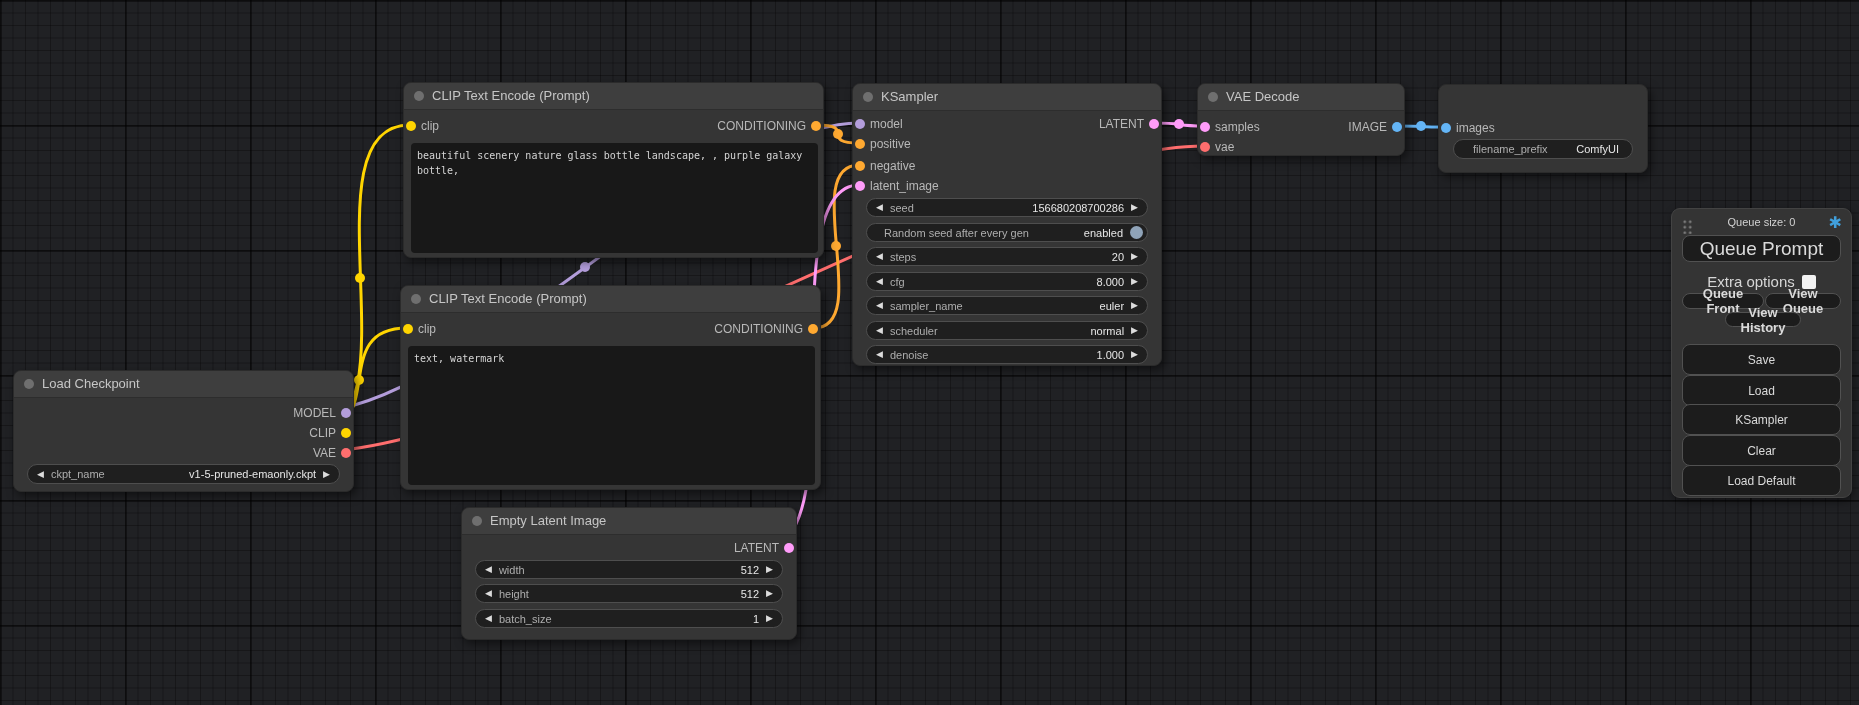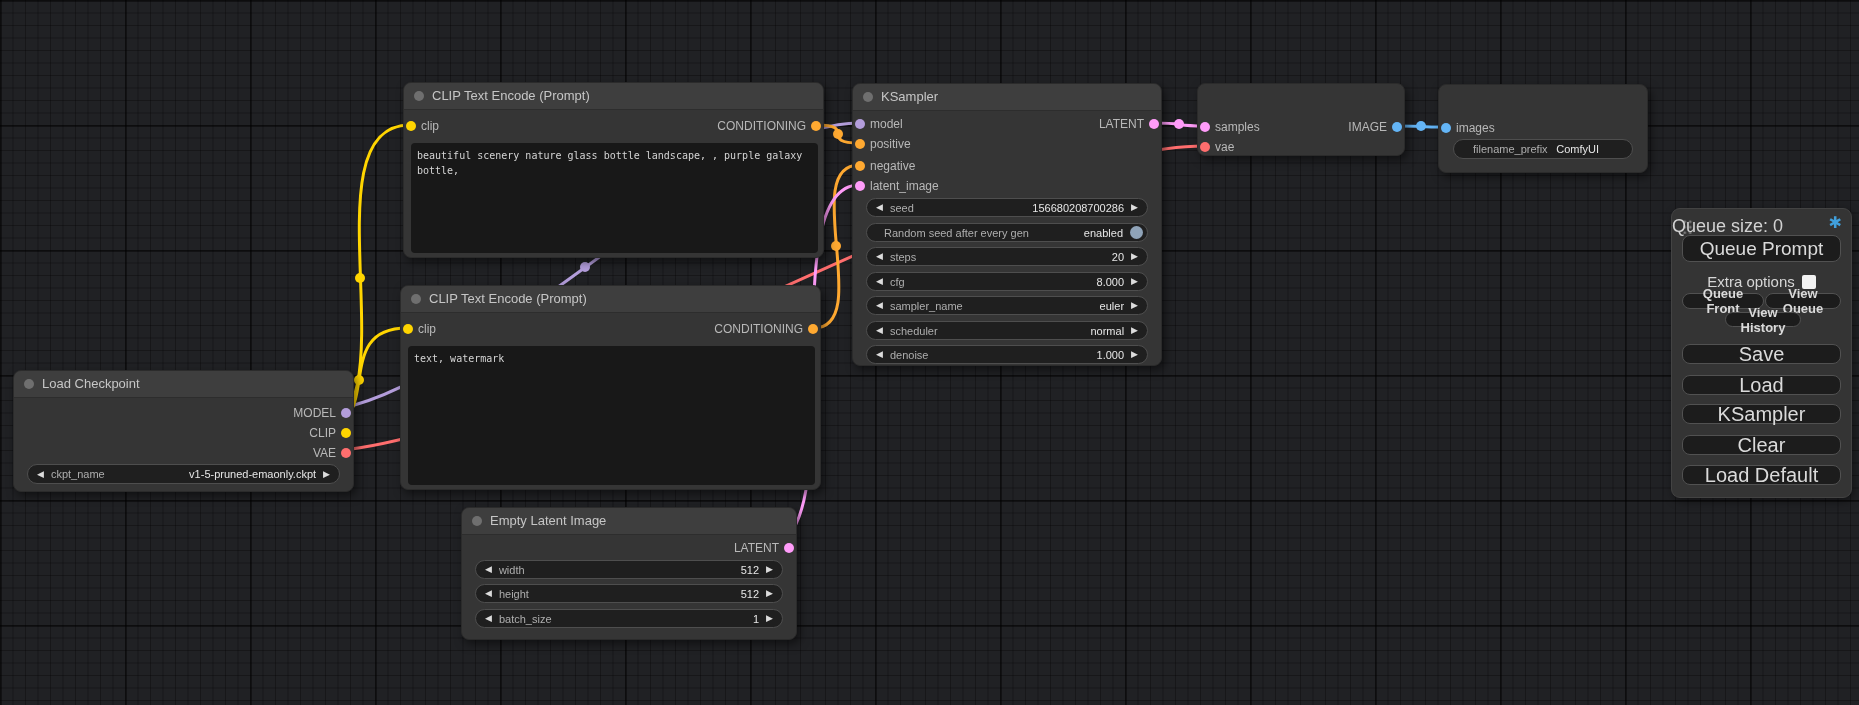--- a/index.html
+++ b/index.html
@@ -37,27 +37,27 @@
   .wvalue{margin-left:auto;color:#e6e6e6;white-space:nowrap;}
   .toggle{width:13px;height:13px;border-radius:50%;margin-right:-5px;flex:0 0 auto;}
 
   .prompt{position:absolute;resize:none;border:none;outline:none;background:#181818;
           color:#d4d4d4;font-family:"DejaVu Sans Mono",monospace;font-size:10px;
           line-height:1.5;padding:5px 6px;border-radius:4px;box-sizing:border-box;}
 
   .qpanel{position:absolute;left:1671px;top:208px;width:181px;height:290px;z-index:3;
           background:#343434;border:1px solid #434343;border-radius:9px;
           box-shadow:2px 3px 10px rgba(0,0,0,.45);box-sizing:border-box;}
-  .qsize{position:absolute;left:0;right:0;top:7px;font-size:18px;color:#d2d2d2;}
+  .qsize{position:absolute;left:0;right:0;top:7px;text-align:center;font-size:11px;color:#d2d2d2;}
   .drag-dots{position:absolute;left:10px;top:10px;width:11px;height:15px;
              background-image:radial-gradient(#7a7a7a 1.2px, transparent 1.6px);
              background-size:5.5px 5.5px;}
   .gear{position:absolute;right:9px;top:6px;font-size:16px;line-height:16px;}
-  .qbtn{position:absolute;left:10px;right:10px;height:20px;background:#1c1c1c;
-        border:1px solid #515151;border-radius:8px;color:#dadada;font-size:20px;
+  .qbtn{position:absolute;left:10px;right:10px;height:31px;background:#1c1c1c;
+        border:1px solid #515151;border-radius:8px;color:#dadada;font-size:12px;
         display:flex;align-items:center;justify-content:center;box-sizing:border-box;cursor:pointer;}
   .qbtn.big{height:27px;font-size:19px;}
   .qbtn.small{height:16px;font-size:13px;border-radius:9px;font-weight:bold;}
   .extra{position:absolute;left:0;right:0;display:flex;align-items:center;justify-content:center;
          gap:7px;font-size:15px;color:#d6d6d6;}
   .checkbox{width:14px;height:14px;background:#f2f2f2;border-radius:2px;display:inline-block;}
 </style>
 </head>
 <body>
 
@@ -233,20 +233,24 @@
     </div>
     <div class="widget" style="left:13px;right:13px;top:101px;">
       <span class="warrow">◀</span>
       <span class="wlabel">batch_size</span>
       <span class="wvalue">1</span>
       <span class="warrow">▶</span>
     </div>
   </div>
 
   <div class="node" style="left:1197px;top:83px;width:208px;height:73px;">
+    <div class="ntitle">
+      <span class="ndot"></span>
+      <span class="ntext">VAE Decode</span>
+    </div>
     <div class="slot in" style="top:35px">
       <span class="sdot" style="background-color: rgb(255, 156, 249);"></span>
       <span class="slabel">samples</span>
     </div>
     <div class="slot out" style="top:35px">
       <span class="slabel">IMAGE</span>
       <span class="sdot" style="background-color: rgb(100, 181, 246);"></span>
     </div>
     <div class="slot in" style="top:55px">
       <span class="sdot" style="background-color: rgb(255, 110, 110);"></span>
@@ -254,21 +258,21 @@
     </div>
   </div>
 
   <div class="node" style="left:1438px;top:84px;width:210px;height:89px;">
     <div class="slot in" style="top:35px">
       <span class="sdot" style="background-color: rgb(100, 181, 246);"></span>
       <span class="slabel">images</span>
     </div>
     <div class="widget" style="left:14px;right:14px;top:54px;height:20px;">
       <span class="wlabel" style="margin-left:10px">filename_prefix</span>
-      <span class="wvalue" style="margin-right:24px">ComfyUI</span>
+      <span class="wvalue" style="margin-right:4px">ComfyUI</span>
     </div>
   </div>
 
   <div class="qpanel">
     <div class="drag-dots"></div>
     <div class="qsize">Queue size: 0</div>
     <div class="gear" style="color: rgb(65, 160, 220);">✱</div>
 
     <button class="qbtn big" style="top:26px">Queue Prompt</button>
 

